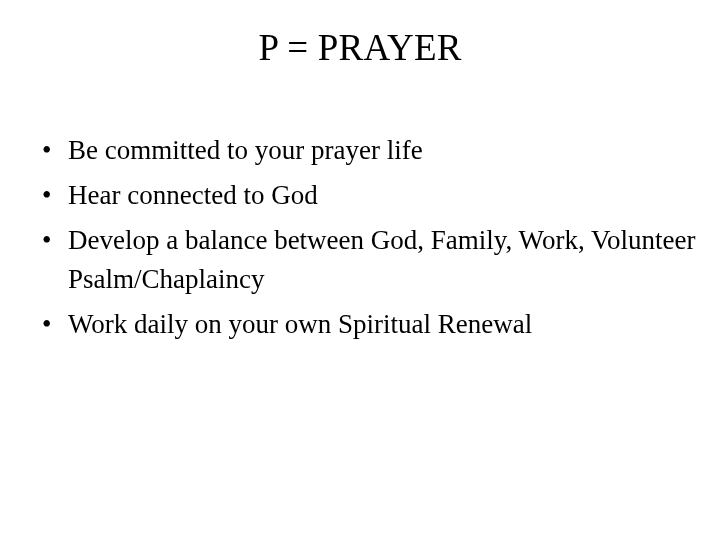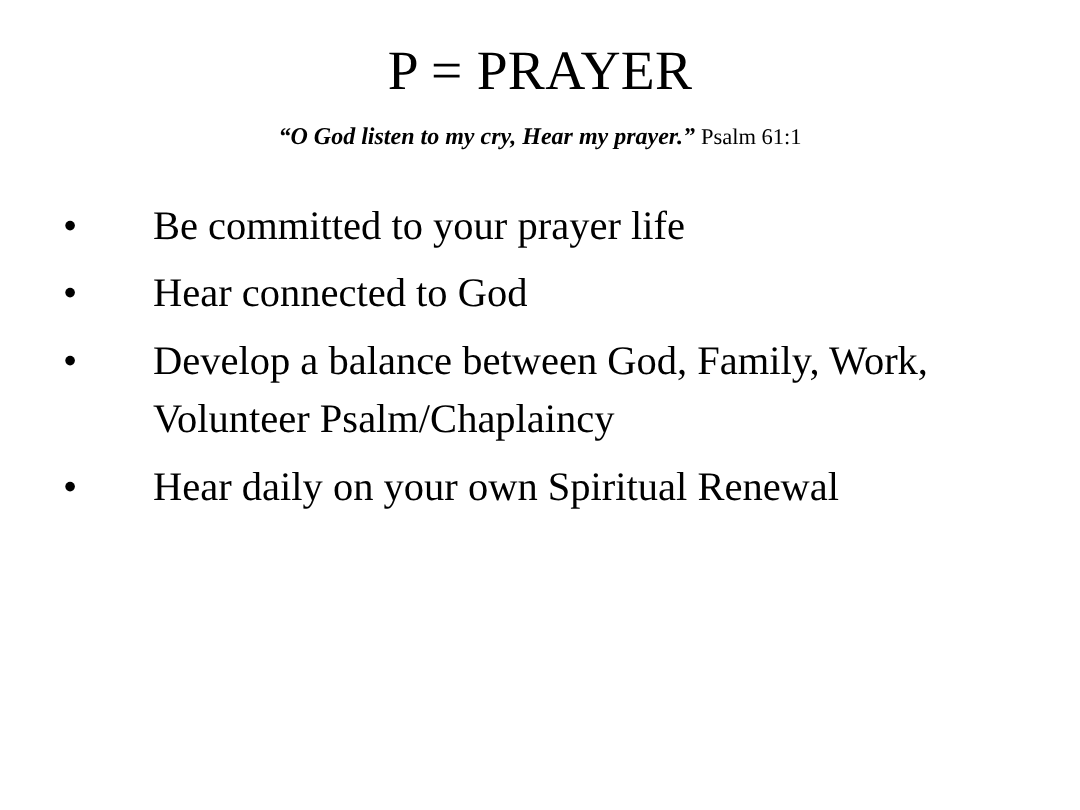--- a/index.html
+++ b/index.html
@@ -73,46 +73,42 @@
   }
   .body-item .bullet {
     position: absolute;
     left: 8px;
     top: 0;
     font-size: 27px;
     line-height: 39px;
   }
   .body-item .item-text {
     display: block;
-    margin-left: 34px;
   }
 </style>
 </head>
 <body>
 
 <div class="slide">
 
   <div class="slide-title">P = PRAYER</div>
 
-  <div class="slide-subtitle">
-    <span class="subtitle-quote">“O God listen to my cry, Hear my prayer.”</span><span class="subtitle-ref">Psalm 61:1</span>
-  </div>
 
   <ul class="body-list">
     <li class="body-item">
       <span class="bullet">•</span>
       <span class="item-text">Be committed to your prayer life</span>
     </li>
     <li class="body-item">
       <span class="bullet">•</span>
       <span class="item-text">Hear connected to God</span>
     </li>
     <li class="body-item">
       <span class="bullet">•</span>
       <span class="item-text">Develop a balance between God, Family, Work, Volunteer Psalm/Chaplaincy</span>
     </li>
     <li class="body-item">
       <span class="bullet">•</span>
-      <span class="item-text">Hear daily on your own Spiritual Renewal</span>
+      <span class="item-text">Work daily on your own Spiritual Renewal</span>
     </li>
   </ul>
 
 </div>
 
 </body></html>

